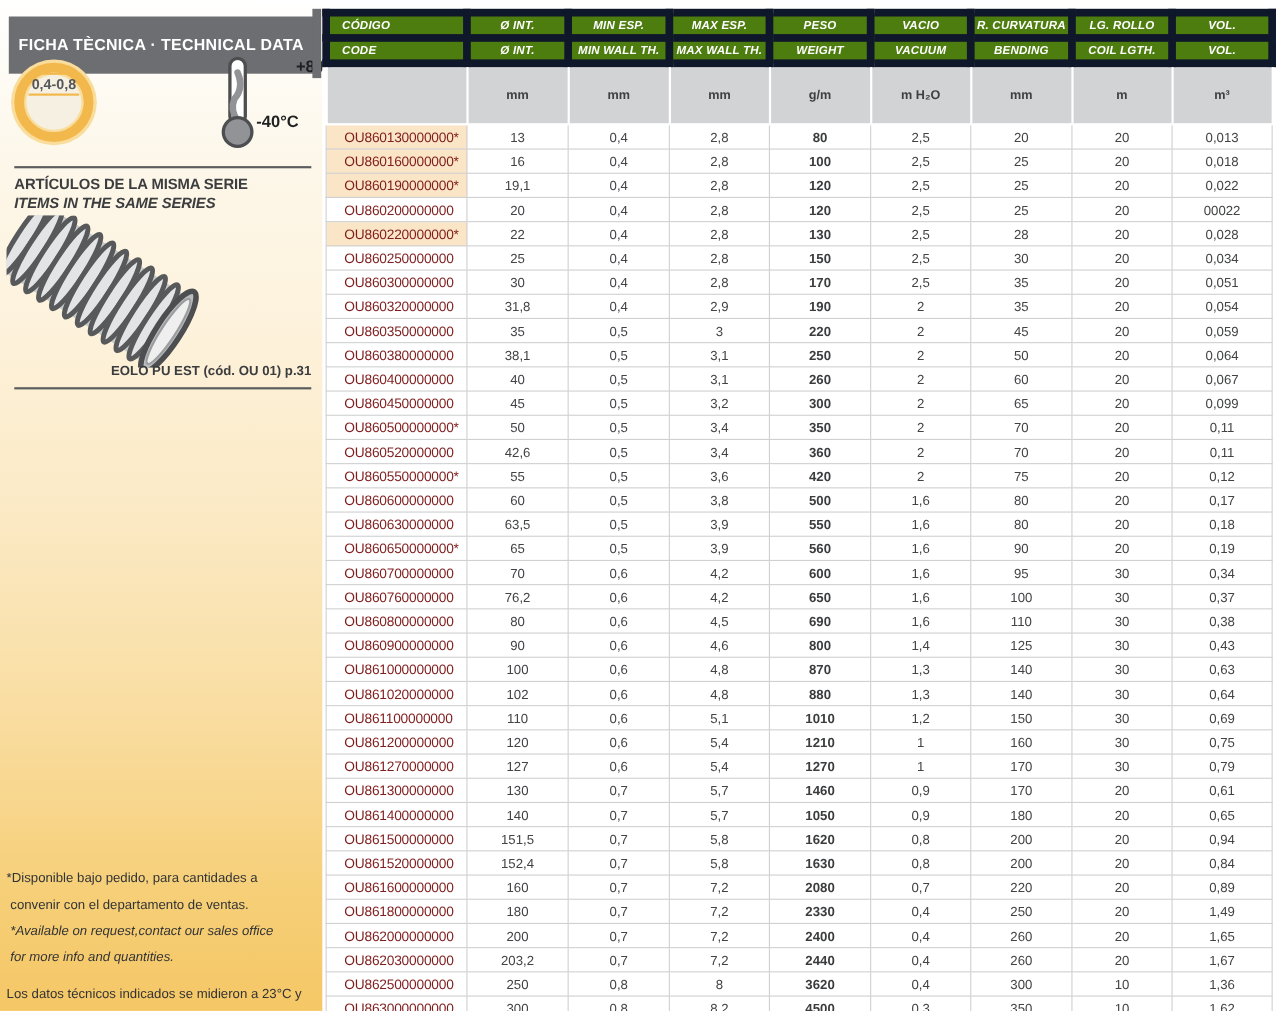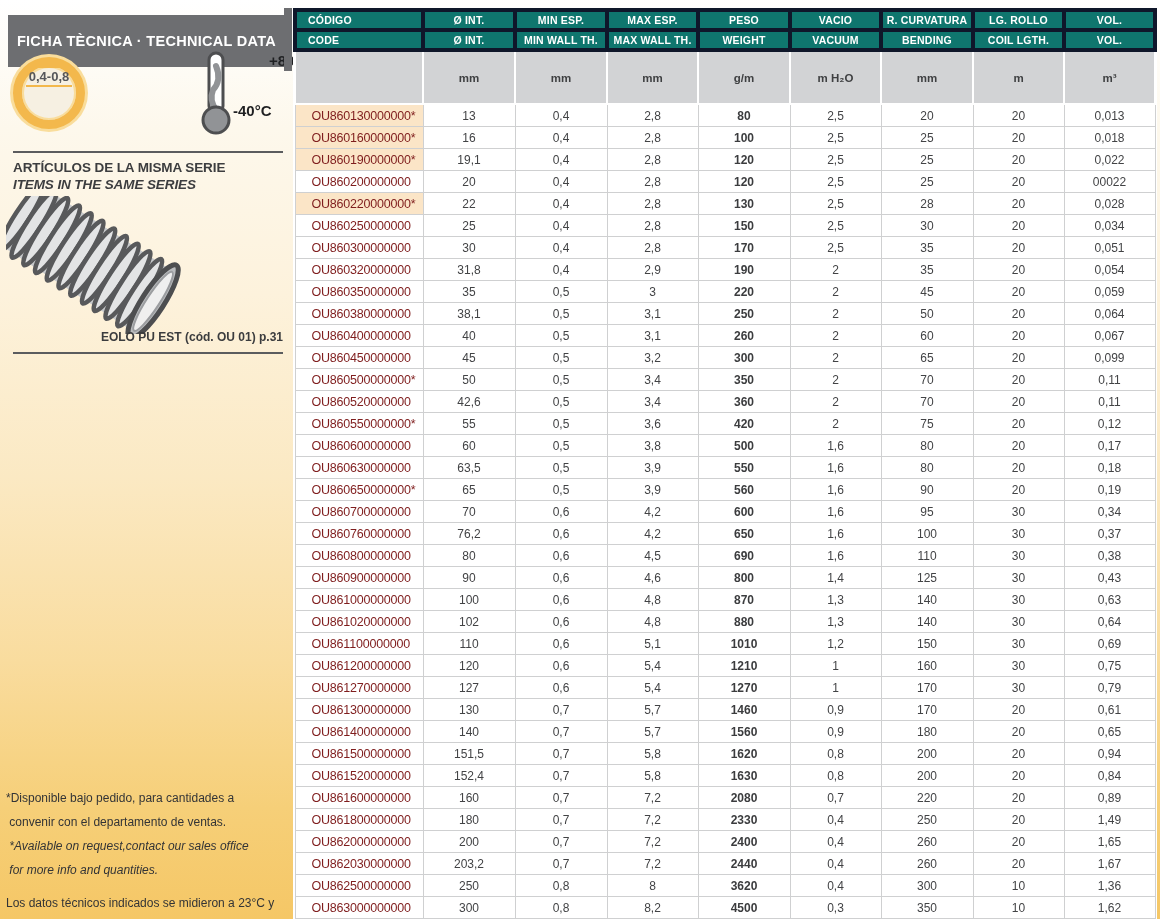--- a/index.html
+++ b/index.html
@@ -44,22 +44,22 @@
   .fn{white-space:pre-wrap;margin:0;}
   .fn-it{font-style:italic;}
   .fn-gap{height:9px;}
   
   .spine{position:absolute;left:284px;top:8px;width:8px;height:63px;background:#6d6e71;}
   table.data-table{
     position:absolute;left:293px;top:8px;width:860px;
     border-collapse:collapse;table-layout:fixed;background:#fff;
   }
   .data-table th{
-    background:#0f766e;color:#fff;font-size:10.5px;font-weight:bold;
-    border:4px solid #0f172a;height:16px;padding:0;text-align:center;letter-spacing:.2px;
+    background:#4d7c0f;color:#fff;font-size:10.5px;font-weight:bold;
+    border:7px solid #0f172a;height:16px;padding:0;text-align:center;letter-spacing:.2px;font-style:italic;
   }
   .data-table th.th-code{text-align:left;padding-left:11px;}
   .data-table tr.unit-row td{
     background:#d2d3d5;color:#3f4042;font-weight:bold;font-size:11.5px;
     border:2px solid #fff;height:19px;text-align:center;padding:16px;
   }
   .data-table tbody td{
     border:1px solid #cfd0d1;height:21px;font-size:12px;color:#424345;
     text-align:center;padding:0;background:#fff;
   }
@@ -483,21 +483,21 @@
           <td>0,9</td>
           <td>170</td>
           <td>20</td>
           <td>0,61</td>
         </tr>
         <tr>
           <td class="code-cell">OU861400000000</td>
           <td>140</td>
           <td>0,7</td>
           <td>5,7</td>
-          <td class="weight-cell">1560</td>
+          <td class="weight-cell">1050</td>
           <td>0,9</td>
           <td>180</td>
           <td>20</td>
           <td>0,65</td>
         </tr>
         <tr>
           <td class="code-cell">OU861500000000</td>
           <td>151,5</td>
           <td>0,7</td>
           <td>5,8</td>

